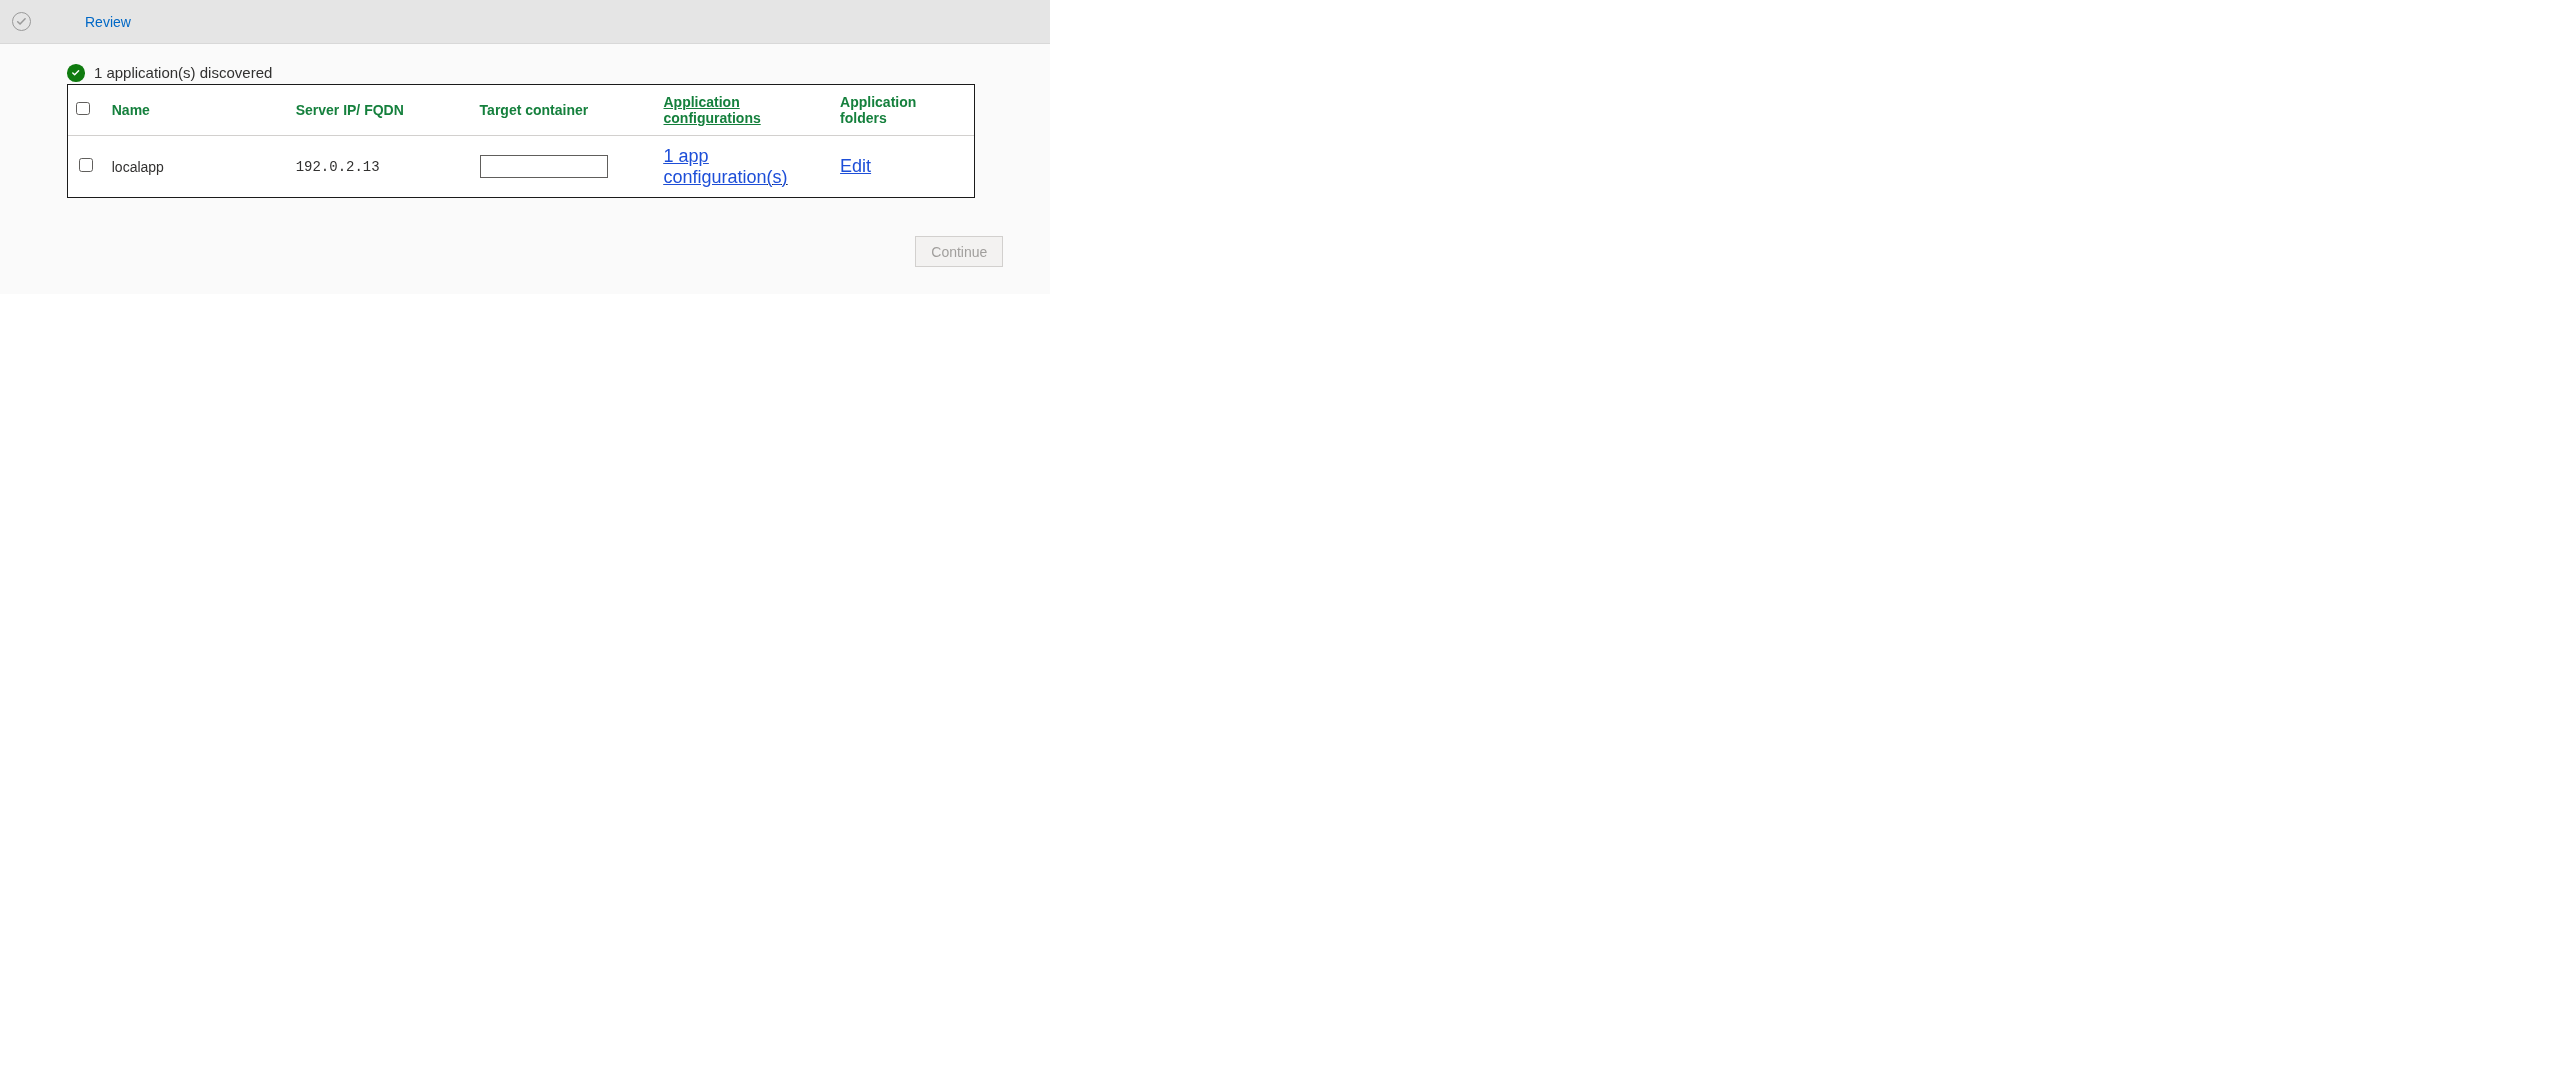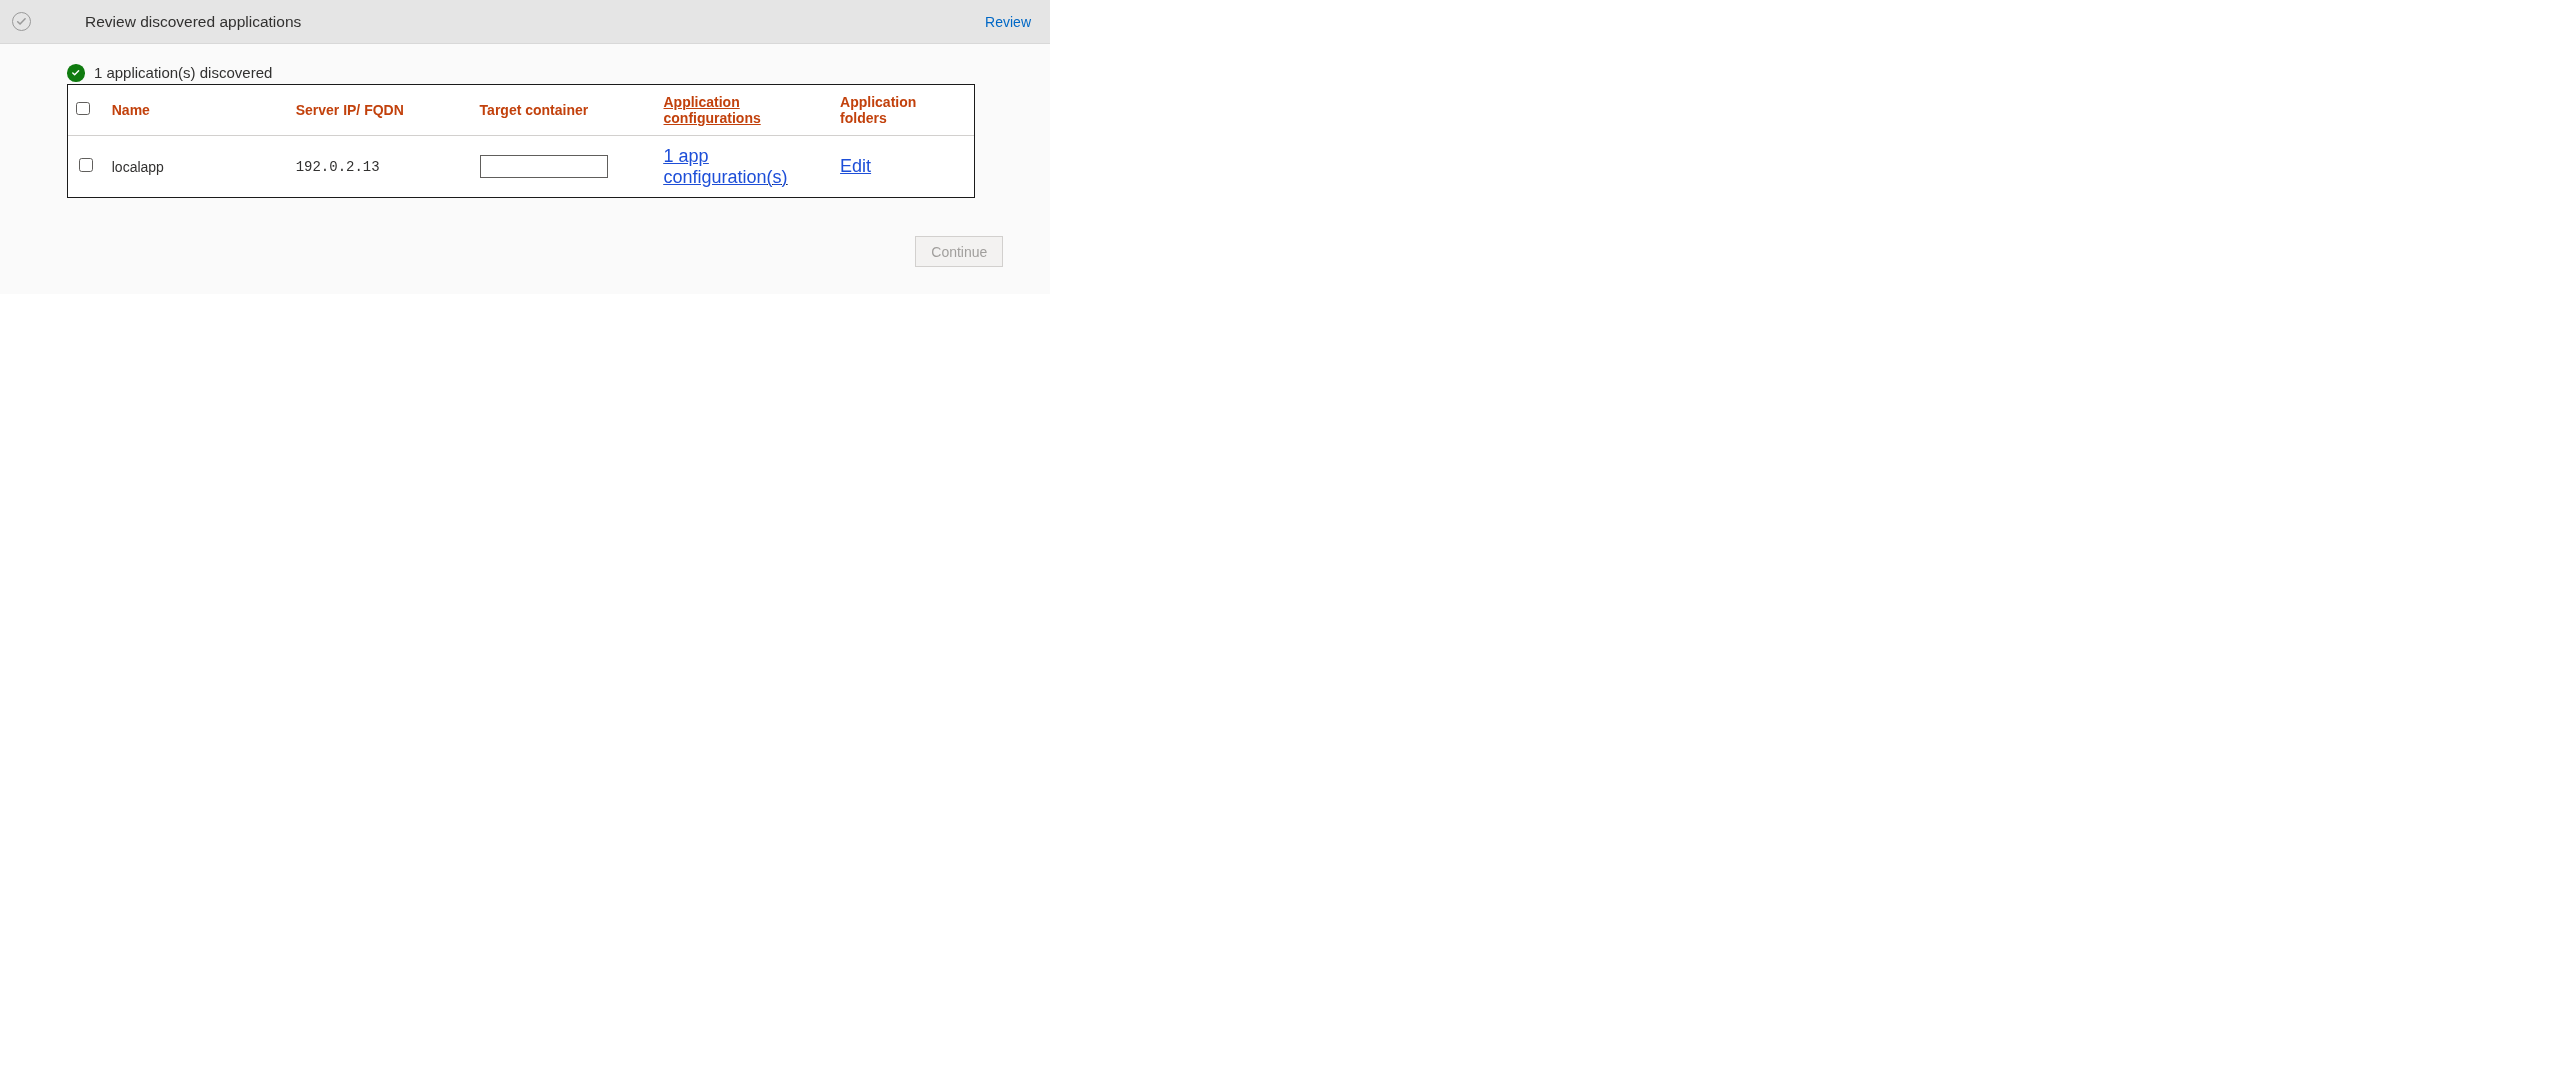--- a/index.html
+++ b/index.html
@@ -82,21 +82,21 @@
       width: 908px;
     }
     .apps-table table {
       width: 100%;
       border-collapse: collapse;
     }
     .apps-table thead th {
       text-align: left;
       font-size: 14px;
       font-weight: 600;
-      color: #c2410c;
+      color: #15803d;
       padding: 9.4px 8px;
       vertical-align: middle;
       border-bottom: 0.7px solid #d2d0ce;
     }
     .apps-table tbody td {
       font-size: 14px;
       color: #323130;
       padding: 9.4px 8px;
       vertical-align: middle;
     }
@@ -156,21 +156,20 @@
 <body>
 
 <div class="page-container">
 
   <div class="header-bar">
     <span class="step-circle-icon">
       <svg viewBox="0 0 16 16">
           <polyline points="2.5,8.5 6,12 13.5,4" fill="none" stroke="#999999" stroke-width="2.2" stroke-linecap="round" stroke-linejoin="round"></polyline>
         </svg>
     </span>
-    <div class="header-title">Review discovered applications</div>
     <div class="header-action">Review</div>
   </div>
 
   <div class="main-content">
 
     <div class="status-row">
       <span class="success-badge">
         <svg viewBox="0 0 16 16">
             <polyline points="3,8.5 6.2,11.5 13,4.5" fill="none" stroke="#ffffff" stroke-width="2.4" stroke-linecap="round" stroke-linejoin="round"></polyline>
           </svg>

